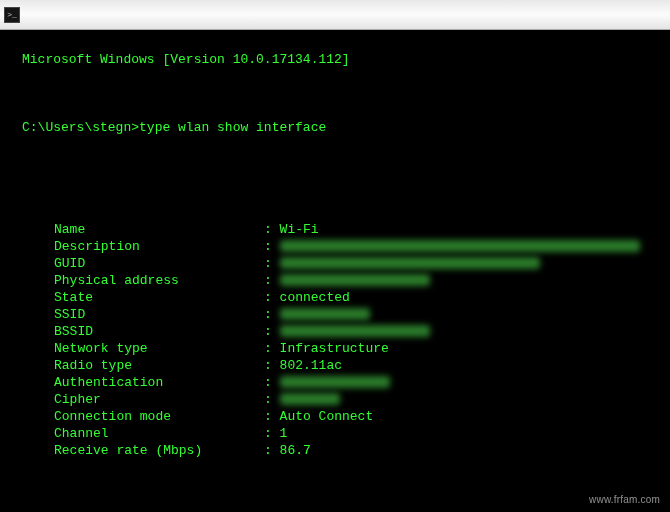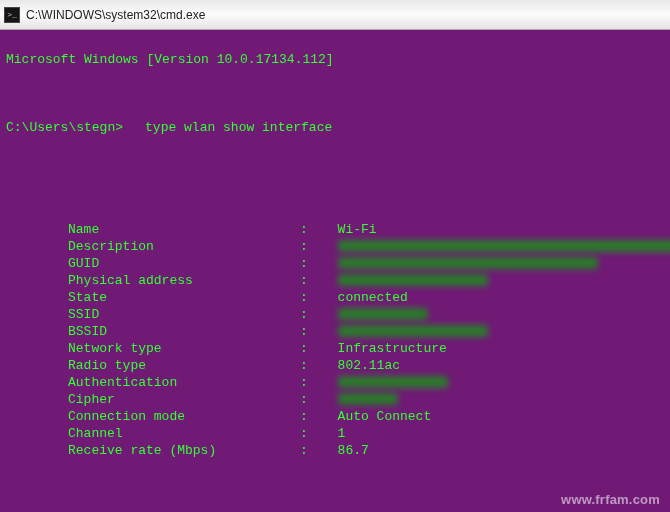--- a/index.html
+++ b/index.html
@@ -34,38 +34,36 @@
       border: 1px solid #444;
       display: inline-flex;
       align-items: center;
       justify-content: center;
       margin-right: 6px;
       font-size: 8px;
       color: #ccc;
       font-family: 'Courier New', monospace;
     }
     .terminal {
-      background: #701a75;
+      background: #000000;
       color: #33ff33;
       font-family: 'Consolas', 'Courier New', monospace;
       font-size: 13px;
       line-height: 17px;
-      padding: 4px 6px;
+      padding: 4px 22px;
       height: calc(512px - 30px);
       position: relative;
       white-space: pre;
     }
     .row {
       display: flex;
-      gap: 22px;
     }
     .lbl {
       display: inline-block;
       min-width: 210px;
-      margin-left: 8px;
     }
     .indent {
       display: inline-block;
       width: 32px;
     }
     .blurred {
       color: transparent;
       position: relative;
     }
     .blurred::after {
@@ -82,32 +80,30 @@
     .blurred.w-260::after { width: 260px; }
     .blurred.w-60::after  { width: 60px; }
     .blurred.w-90::after  { width: 90px; }
     .blurred.w-110::after { width: 110px; }
     .blurred.w-150::after { width: 150px; }
     .watermark {
       position: absolute;
       right: 10px;
       bottom: 4px;
       font-family: Arial, sans-serif;
-      font-size: 13px;
+      font-size: 10px;
       color: rgba(255,255,255,0.55);
       letter-spacing: 0.2px;
-      font-weight: bold;
     }
   </style>
 </head>
 <body>
 
 <div class="title-bar">
   <span class="app-icon">&gt;_</span>
-  <span>C:\WINDOWS\system32\cmd.exe</span>
 </div>
 
 <div class="terminal">
 <div>Microsoft Windows [Version 10.0.17134.112]</div>
 <div>&nbsp;</div>
 <div class="row"><span>C:\Users\stegn&gt;</span><span>type wlan show interface</span></div>
 <div>&nbsp;</div>
 <div>&nbsp;</div>
 <div id="rows-container"><div class="row"><span class="indent"></span><span class="lbl"><span>Name</span></span>: <span>Wi-Fi</span></div><div class="row"><span class="indent"></span><span class="lbl"><span>Description</span></span>: <span class="blurred w-360"> </span></div><div class="row"><span class="indent"></span><span class="lbl"><span>GUID</span></span>: <span class="blurred w-260"> </span></div><div class="row"><span class="indent"></span><span class="lbl"><span>Physical address</span></span>: <span class="blurred w-150"> </span></div><div class="row"><span class="indent"></span><span class="lbl"><span>State</span></span>: <span>connected</span></div><div class="row"><span class="indent"></span><span class="lbl"><span>SSID</span></span>: <span class="blurred w-90"> </span></div><div class="row"><span class="indent"></span><span class="lbl"><span>BSSID</span></span>: <span class="blurred w-150"> </span></div><div class="row"><span class="indent"></span><span class="lbl"><span>Network type</span></span>: <span>Infrastructure</span></div><div class="row"><span class="indent"></span><span class="lbl"><span>Radio type</span></span>: <span>802.11ac</span></div><div class="row"><span class="indent"></span><span class="lbl"><span>Authentication</span></span>: <span class="blurred w-110"> </span></div><div class="row"><span class="indent"></span><span class="lbl"><span>Cipher</span></span>: <span class="blurred w-60"> </span></div><div class="row"><span class="indent"></span><span class="lbl"><span>Connection mode</span></span>: <span>Auto Connect</span></div><div class="row"><span class="indent"></span><span class="lbl"><span>Channel</span></span>: <span>1</span></div><div class="row"><span class="indent"></span><span class="lbl"><span>Receive rate (Mbps)</span></span>: <span>86.7</span></div></div>
 

